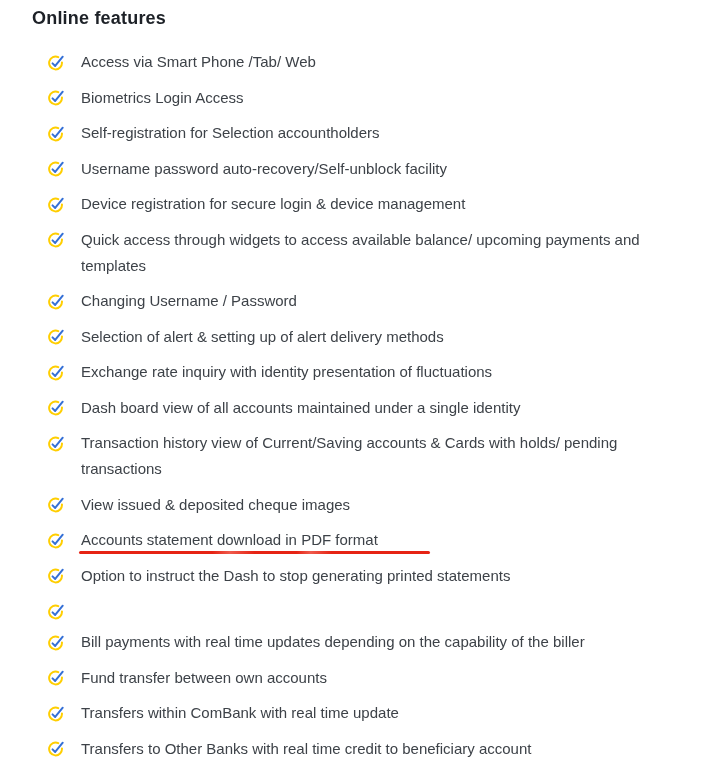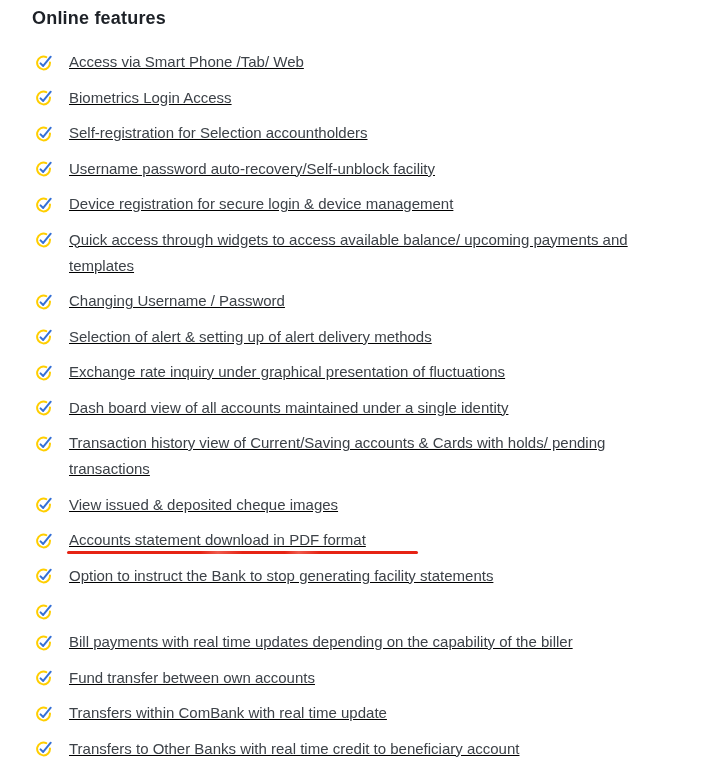--- a/index.html
+++ b/index.html
@@ -25,23 +25,22 @@
   .page-title {
     font-size: 18px;
     line-height: 24px;
     font-weight: 700;
     letter-spacing: 0.2px;
     color: var(--title-color);
     margin: 0 0 19px 0;
   }
   .feature-list {
     list-style: none;
-    margin: 4px;
+    margin: 16px;
     padding: 0;
-    text-decoration: underline;
   }
   .feature-item {
     display: flex;
     align-items: flex-start;
     margin-bottom: 9.5px;
   }
   .check-icon {
     flex: 0 0 17px;
     width: 17px;
     height: 17px;
@@ -166,21 +165,21 @@
       
     </span>
   </li>
       <li class="feature-item">
     <span class="check-icon">
       <svg viewBox="0 0 18 18" xmlns="http://www.w3.org/2000/svg" fill="none">
         <path d="M 14.77 8.91 A 6.8 6.8 0 1 1 10.87 3.34" stroke="var(--accent-yellow)" stroke-width="2.1" stroke-linecap="round"></path>
         <polyline points="4.8,9.9 7.6,12.7 15.6,2.9" stroke="var(--accent-blue)" stroke-width="2.1" stroke-linecap="round" stroke-linejoin="round"></polyline>
       </svg>
     </span>
-    <span class="item-label">Exchange rate inquiry under graphical presentation of fluctuations
+    <span class="item-label">Exchange rate inquiry with identity presentation of fluctuations
       
     </span>
   </li>
       <li class="feature-item">
     <span class="check-icon">
       <svg viewBox="0 0 18 18" xmlns="http://www.w3.org/2000/svg" fill="none">
         <path d="M 14.77 8.91 A 6.8 6.8 0 1 1 10.87 3.34" stroke="var(--accent-yellow)" stroke-width="2.1" stroke-linecap="round"></path>
         <polyline points="4.8,9.9 7.6,12.7 15.6,2.9" stroke="var(--accent-blue)" stroke-width="2.1" stroke-linecap="round" stroke-linejoin="round"></polyline>
       </svg>
     </span>
@@ -221,21 +220,21 @@
       <span class="red-underline"></span>
     </span>
   </li>
       <li class="feature-item">
     <span class="check-icon">
       <svg viewBox="0 0 18 18" xmlns="http://www.w3.org/2000/svg" fill="none">
         <path d="M 14.77 8.91 A 6.8 6.8 0 1 1 10.87 3.34" stroke="var(--accent-yellow)" stroke-width="2.1" stroke-linecap="round"></path>
         <polyline points="4.8,9.9 7.6,12.7 15.6,2.9" stroke="var(--accent-blue)" stroke-width="2.1" stroke-linecap="round" stroke-linejoin="round"></polyline>
       </svg>
     </span>
-    <span class="item-label">Option to instruct the Bank to stop generating facility statements
+    <span class="item-label">Option to instruct the Dash to stop generating printed statements
       
     </span>
   </li>
       <li class="feature-item">
     <span class="check-icon">
       <svg viewBox="0 0 18 18" xmlns="http://www.w3.org/2000/svg" fill="none">
         <path d="M 14.77 8.91 A 6.8 6.8 0 1 1 10.87 3.34" stroke="var(--accent-yellow)" stroke-width="2.1" stroke-linecap="round"></path>
         <polyline points="4.8,9.9 7.6,12.7 15.6,2.9" stroke="var(--accent-blue)" stroke-width="2.1" stroke-linecap="round" stroke-linejoin="round"></polyline>
       </svg>
     </span>

